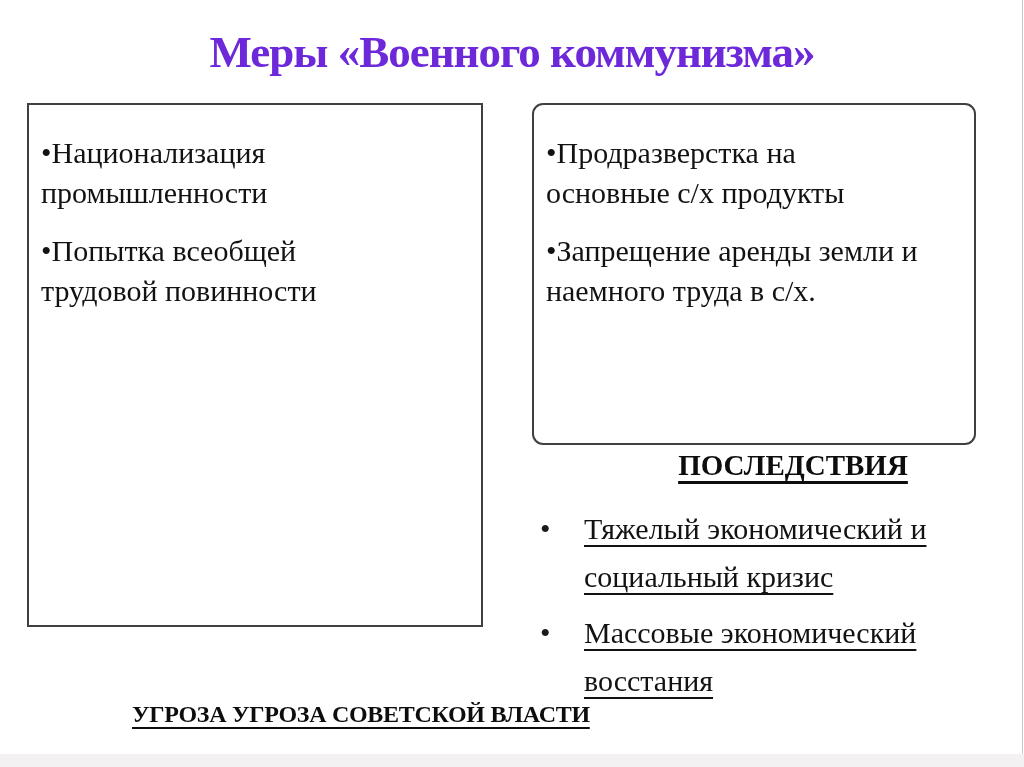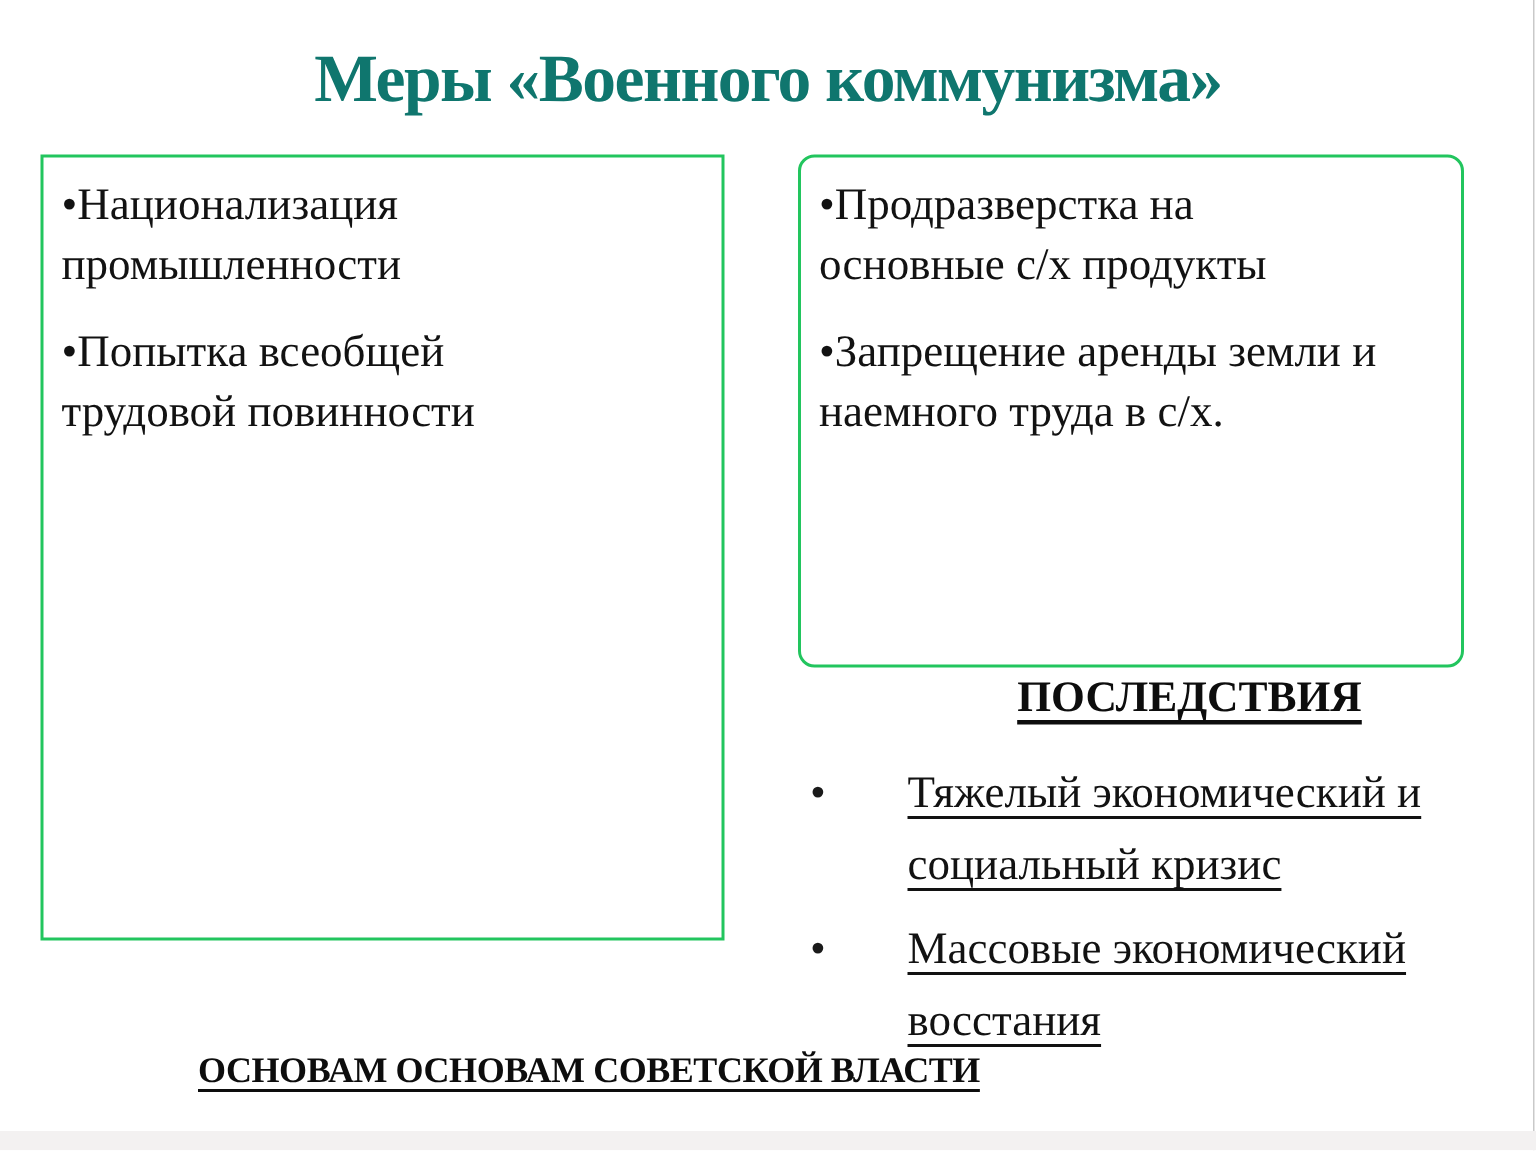--- a/index.html
+++ b/index.html
@@ -5,44 +5,44 @@
   html, body { margin: 0; padding: 0; background: #ffffff; }
   .slide {
     position: relative;
     width: 1024px;
     height: 767px;
     background: #ffffff;
     overflow: hidden;
     font-family: "Liberation Serif", "DejaVu Serif", serif;
     color: #121212;
   }
-  .pre { white-space: pre-line; margin-left: 21px; }
+  .pre { white-space: pre-line; }
 
   
   .title {
     position: absolute;
     top: 26px;
     left: 0;
     width: 100%;
     margin: 0;
     text-align: center;
     font-size: 45px;
     font-weight: bold;
     letter-spacing: -1px;
-    color: #0f766e;
+    color: #6d28d9;
   }
 
   
   .box {
     position: absolute;
     top: 103px;
     box-sizing: border-box;
-    border: 2px solid #22c55e;
+    border: 2px solid #404040;
     background: #ffffff;
-    padding: 12px 12px 8px 12px;
+    padding: 28px 12px 8px 12px;
     font-size: 30px;
     line-height: 40px;
   }
   .box-left  { left: 27px;  width: 456px; height: 524px; }
   .box-right { left: 532px; width: 444px; height: 342px; border-radius: 11px; }
   .box p { margin: 0 0 18px 0; }
   .box p:last-child { margin-bottom: 0; }
 
   
   .conseq-heading {
@@ -140,18 +140,18 @@
       <span class="conseq-text pre">Тяжелый экономический и
 социальный кризис</span>
     </div>
     <div class="conseq-item">
       <span class="conseq-bullet">•</span>
       <span class="conseq-text pre">Массовые экономический
 восстания</span>
     </div>
   </div>
 
-  <p class="footer-warning">ОСНОВАМ ОСНОВАМ СОВЕТСКОЙ ВЛАСТИ</p>
+  <p class="footer-warning">УГРОЗА УГРОЗА СОВЕТСКОЙ ВЛАСТИ</p>
 
   <div class="right-edge"></div>
   <div class="bottom-strip"></div>
 
 </div>
 
 </body></html>

